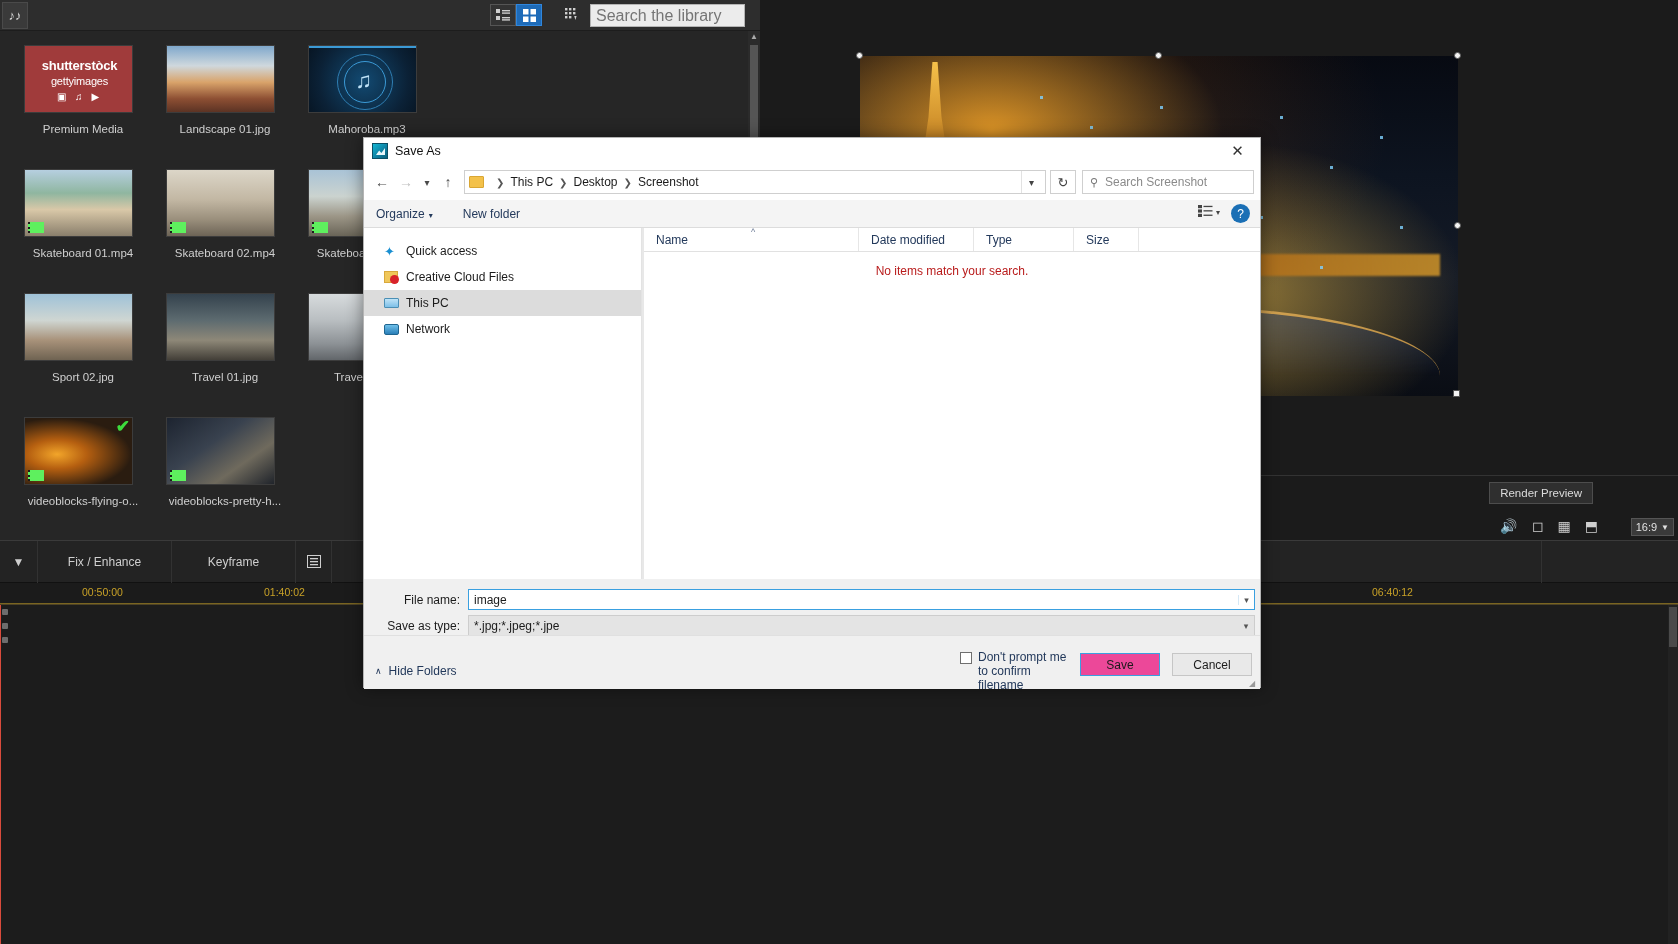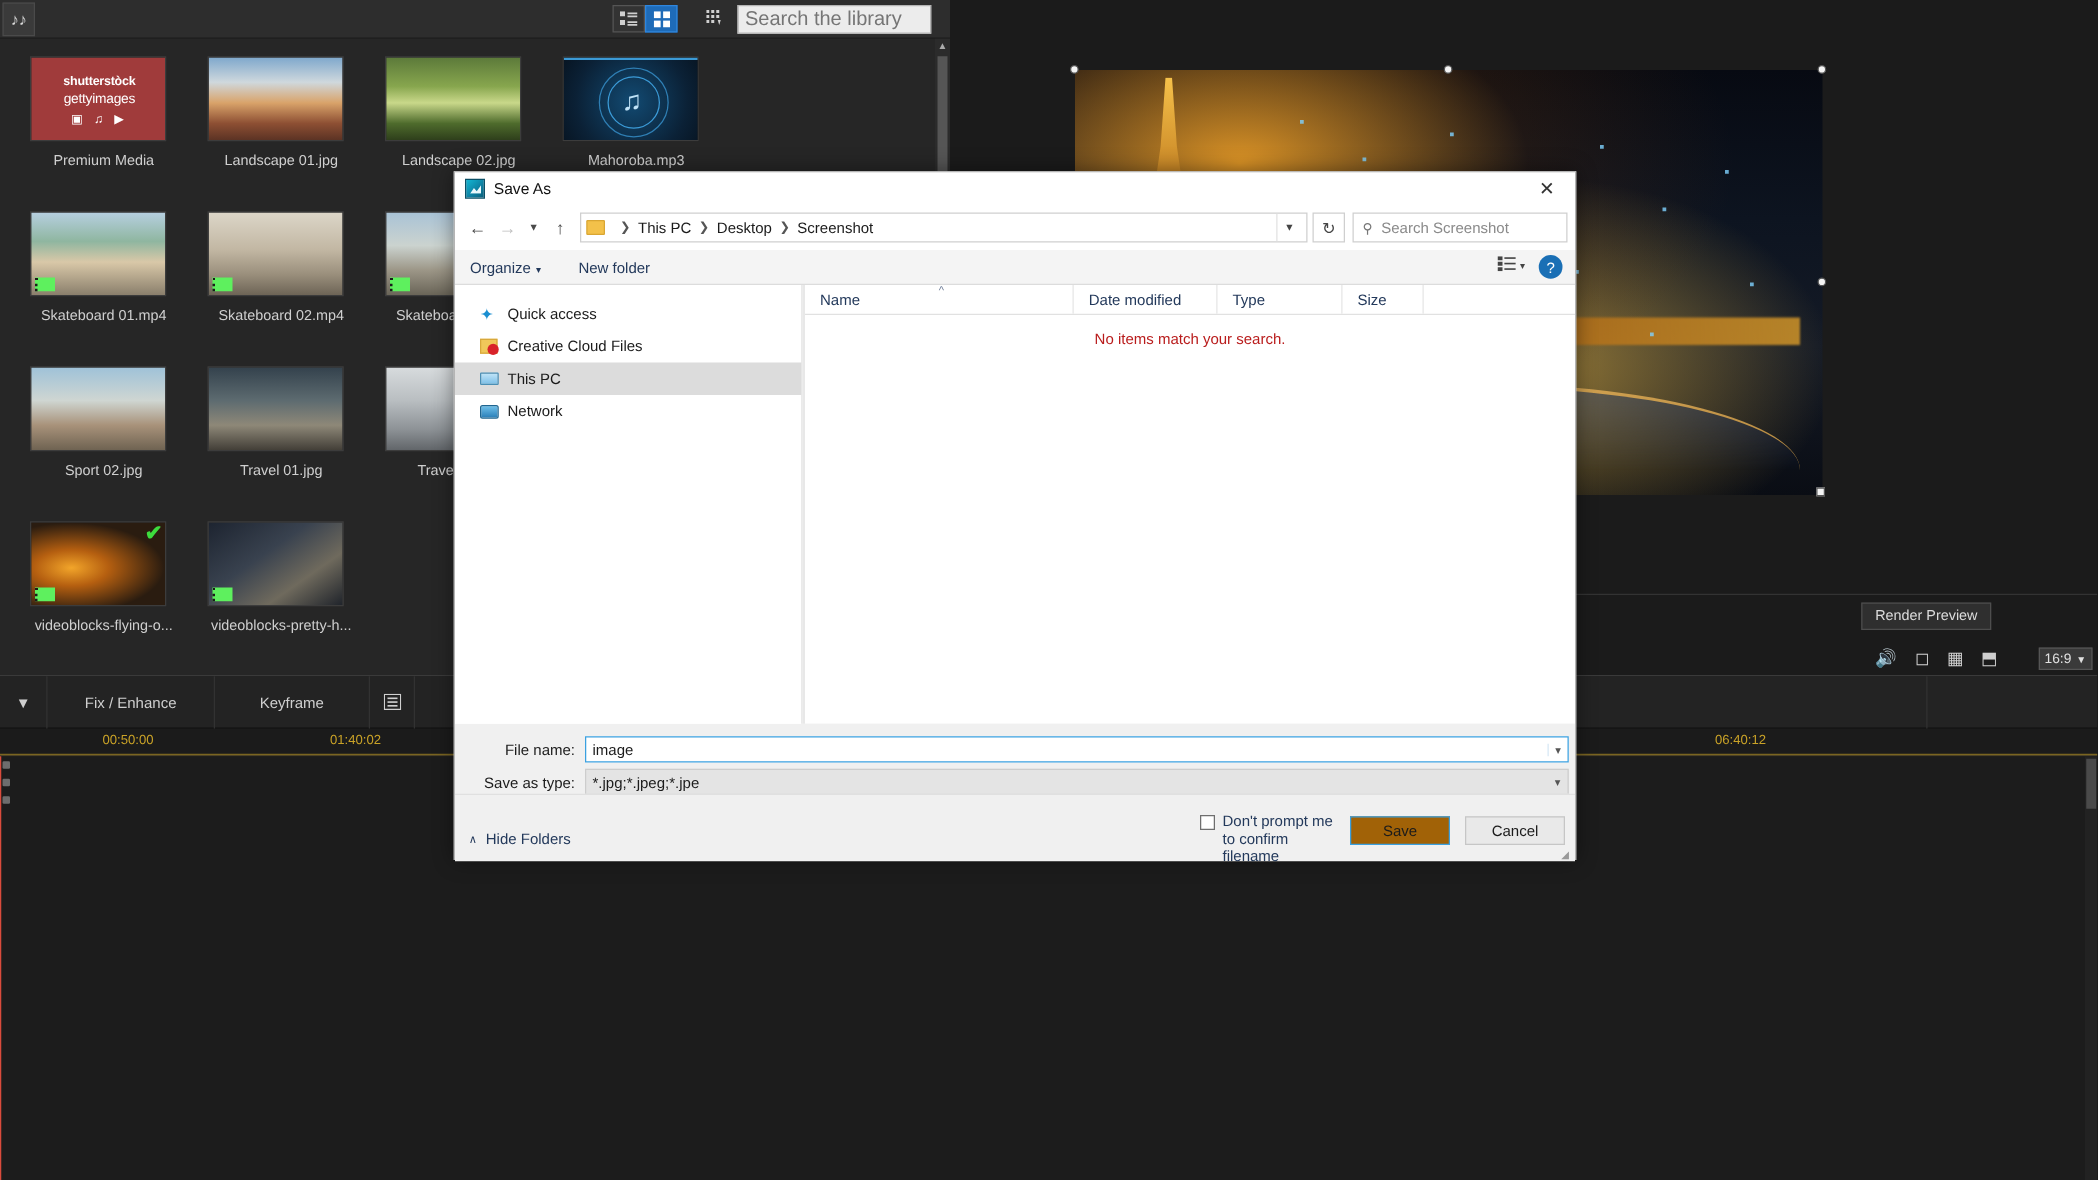--- a/index.html
+++ b/index.html
@@ -59,21 +59,21 @@
   }
   .caption {
     margin-top: 10px; width: 118px; text-align: center;
     font-size: 11.5px; color: #cfcfcf; white-space: nowrap; overflow: hidden;
   }
   .premium {
     background: #a03b3b; width: 109px; height: 68px;
     display: flex; flex-direction: column; align-items: center; justify-content: center;
     gap: 2px; color: #fff;
   }
-  .premium .l1 { font-size: 10px; font-weight: bold; letter-spacing: -.2px; }
+  .premium .l1 { font-size: 13px; font-weight: bold; letter-spacing: -.2px; }
   .premium .l2 { font-size: 11px; letter-spacing: -.2px; }
   .premium .icons { font-size: 10px; letter-spacing: 3px; margin-top: 2px; }
   .vid-badge {
     position: absolute; left: 3px; bottom: 3px; width: 16px; height: 11px;
     background: #5ef05e; border-left: 2px dotted #1b1b1b;
   }
   .check-badge {
     position: absolute; right: 2px; top: 0px; font-size: 17px; color: #3ddc3d;
     font-weight: bold; line-height: 1;
   }
@@ -391,21 +391,21 @@
   }
   .cb {
     width: 12px; height: 12px; border: 1px solid #6f6f6f; background: #fff;
     margin-top: 2px; flex: none;
   }
   .btn {
     position: absolute; width: 80px; height: 23px;
     display: flex; align-items: center; justify-content: center;
     font-size: 12px; color: #1b1b1b;
   }
-  .btn.primary { right: 100px; top: 17px; background: #a16207; border: 1px solid #3aa0e0; }
+  .btn.primary { right: 100px; top: 17px; background: #ec4899; border: 1px solid #3aa0e0; }
   .btn.secondary { right: 8px; top: 17px; background: #e9e9e9; border: 1px solid #c6c6c6; }
   .dlg-resize {
     position: absolute; right: 2px; bottom: 1px; width: 9px; height: 9px;
     color: #999; font-size: 8px;
   }
 </style>
 </head>
 <body>
 
 <div id="app">
@@ -463,24 +463,20 @@
               <div class="l1">shutterstòck</div>
               <div class="l2">gettyimages</div>
               <div class="icons">▣ ♫ ▶</div>
             </div>
           </div>
           <div class="caption">Premium Media</div>
         </div>
         <div class="lib-item">
           <div class="thumb im-land1"></div>
           <div class="caption">Landscape 01.jpg</div>
-        </div>
-        <div class="lib-item">
-          <div class="thumb im-land2"></div>
-          <div class="caption">Landscape 02.jpg</div>
         </div>
         <div class="lib-item">
           <div class="thumb">
             <div class="music-thumb selected">
                 <span>♫</span>
               </div>
           </div>
           <div class="caption">Mahoroba.mp3</div>
         </div>
       </div>

